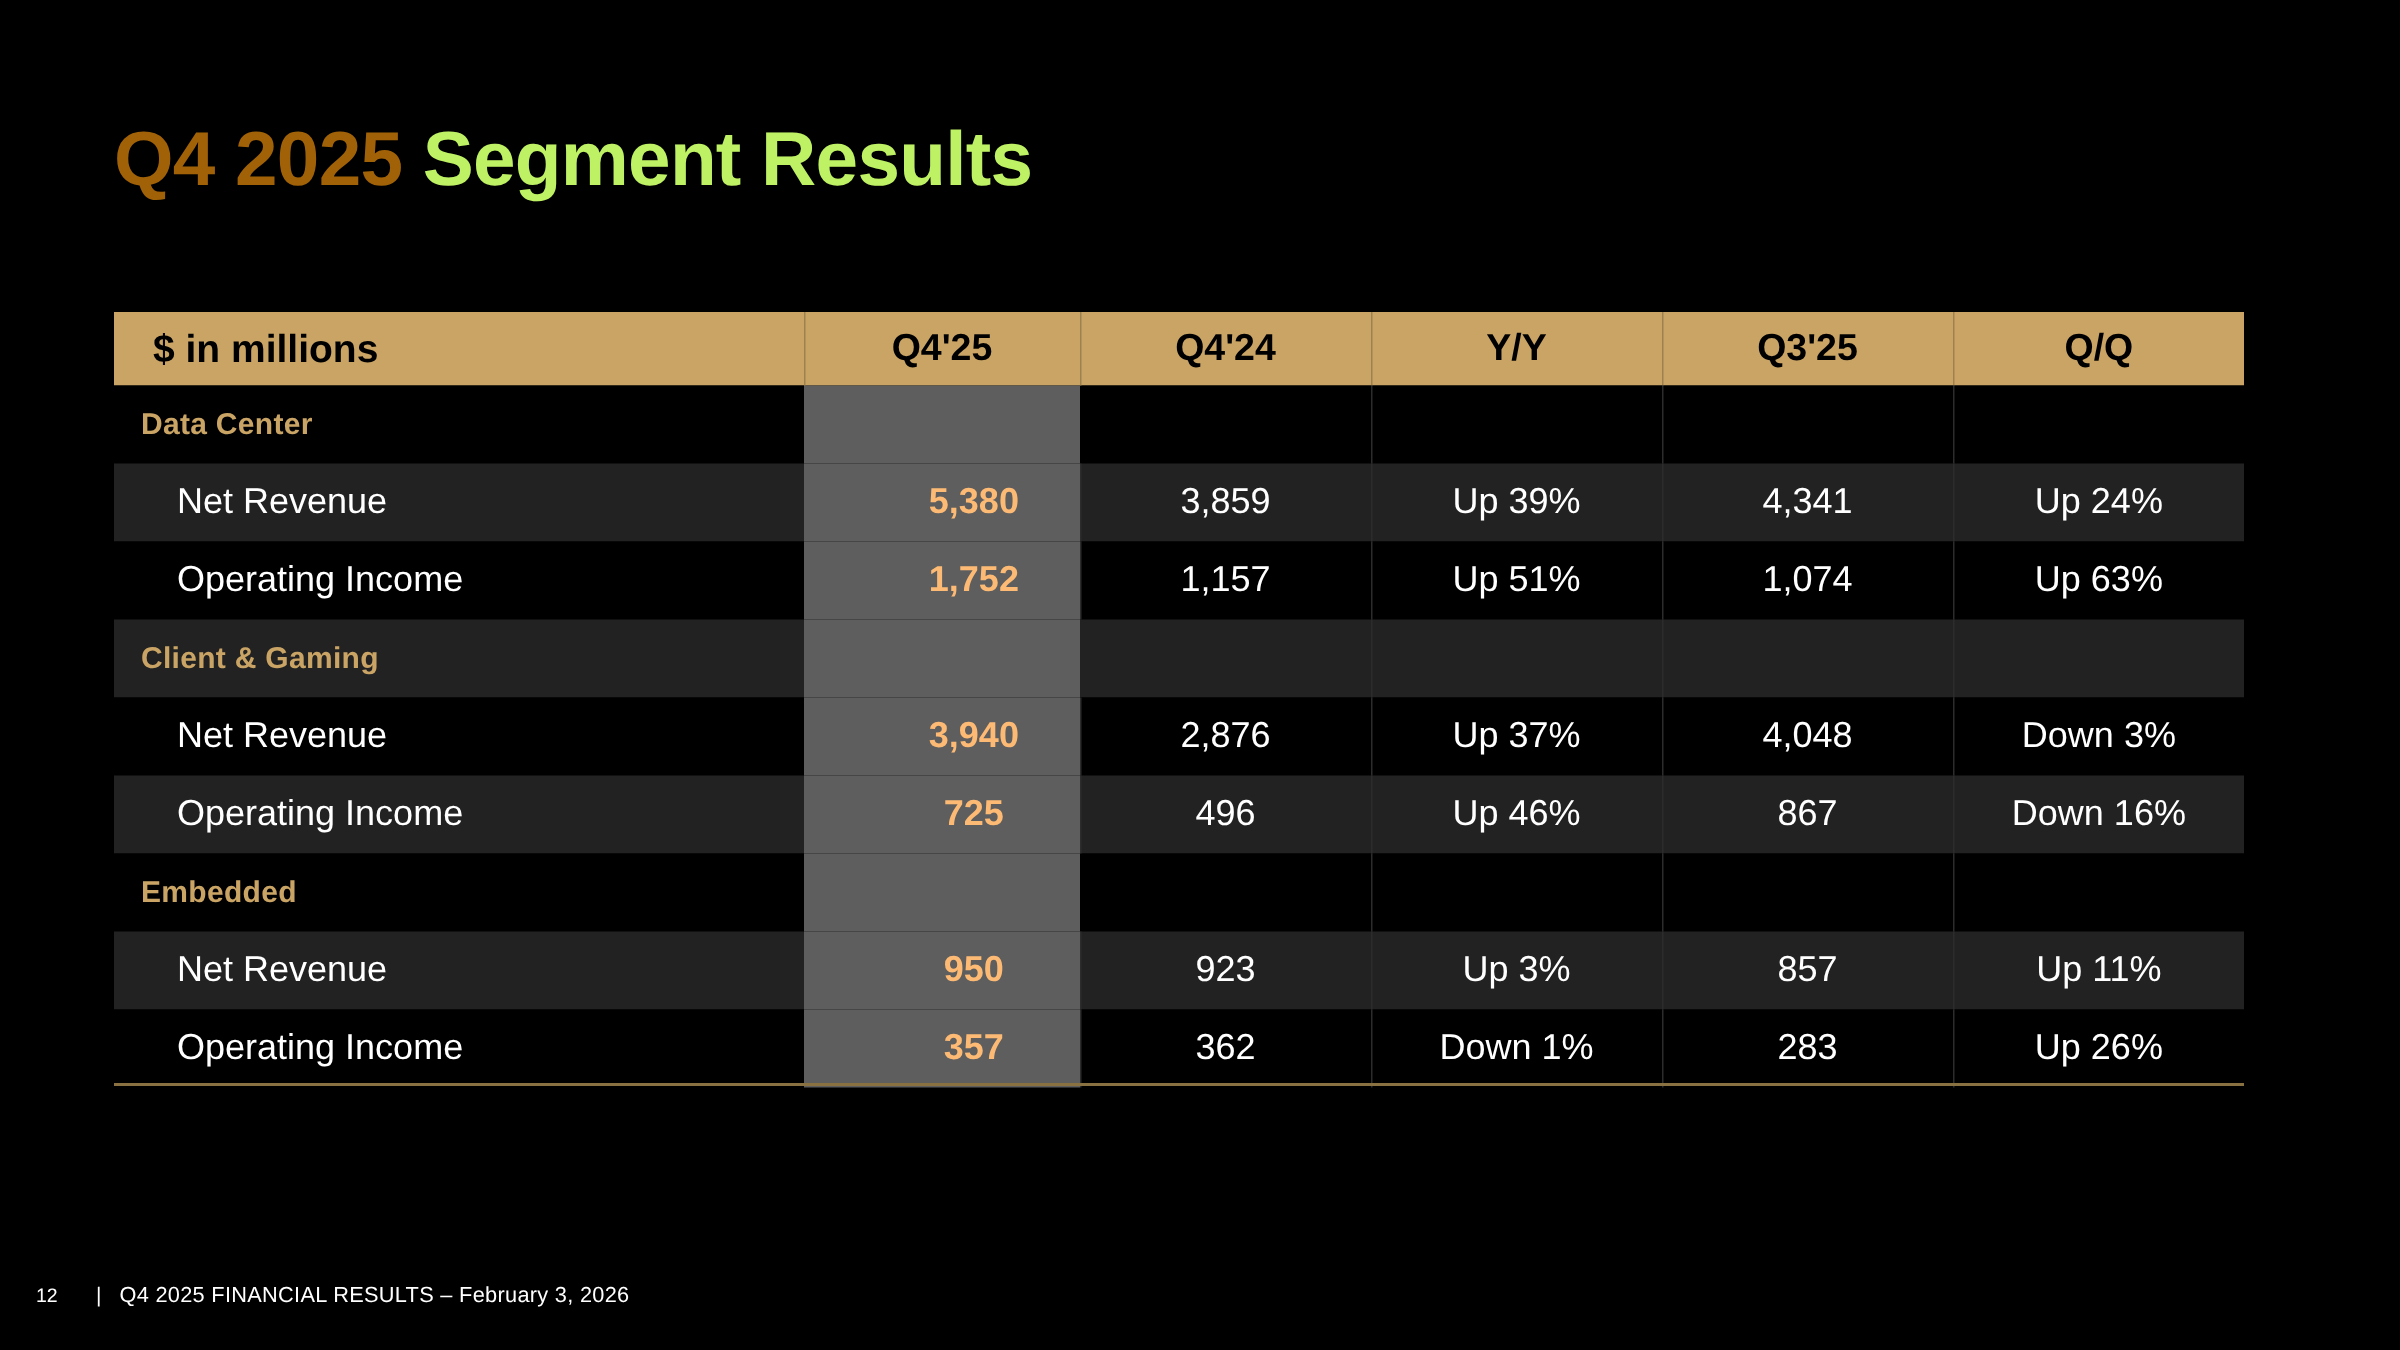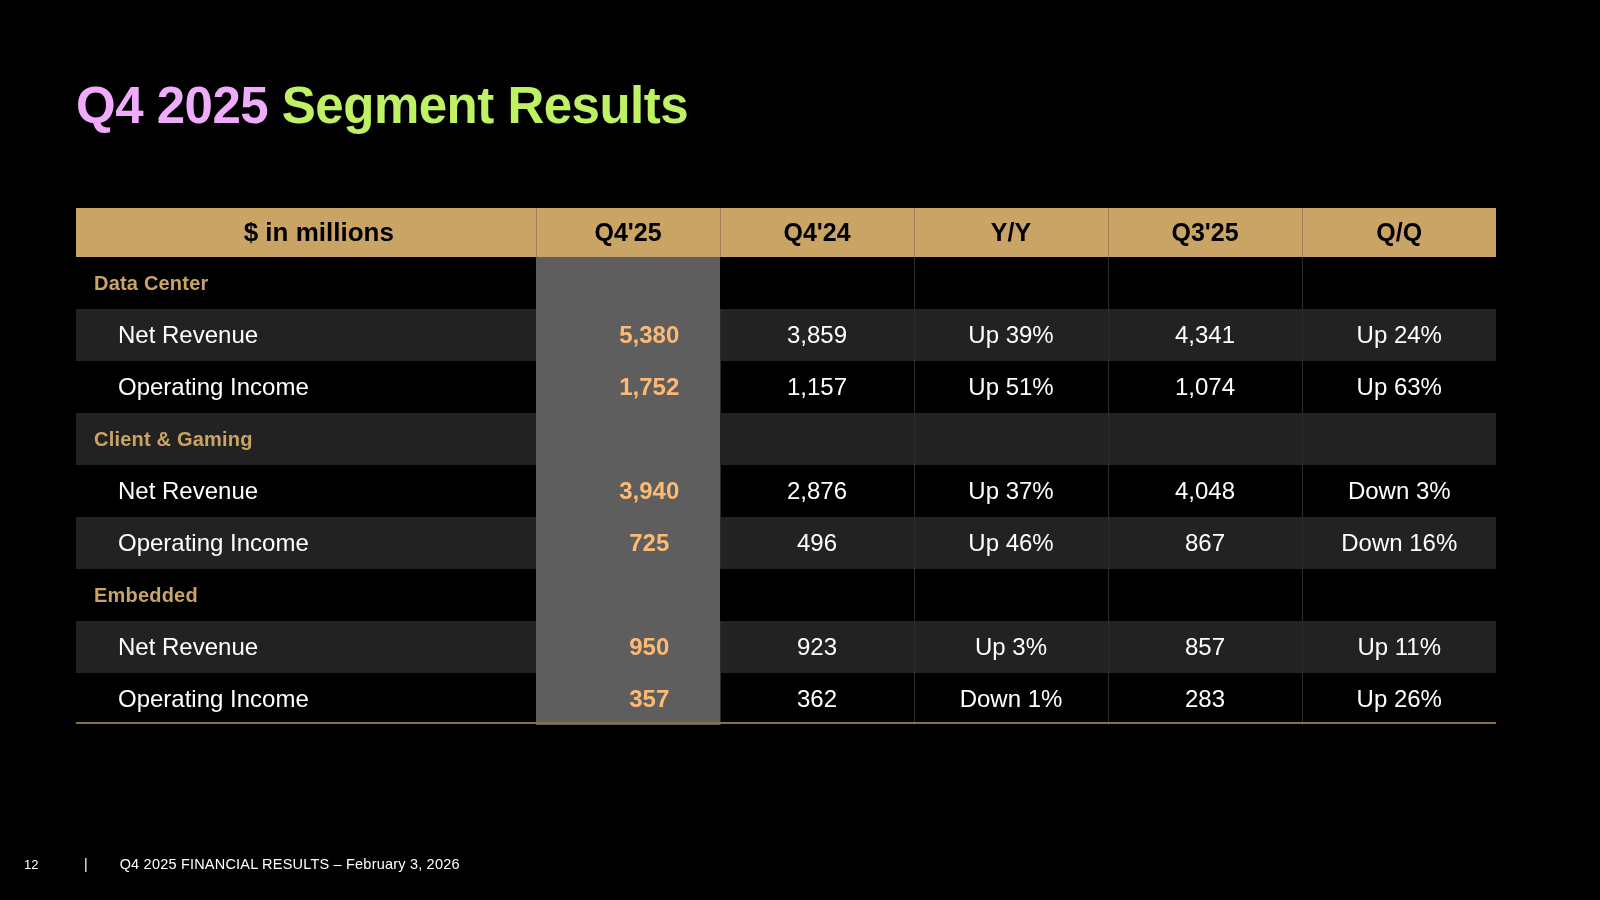--- a/index.html
+++ b/index.html
@@ -23,21 +23,21 @@
   
   .title-block {
     position: absolute;
     left: 76px;
     top: 76px;
     font-size: 51px;
     font-weight: bold;
     letter-spacing: -0.5px;
     white-space: nowrap;
   }
-  .title-gold { color: #f0abfc; margin-top: 15px; }
+  .title-gold { color: #a16207; margin-top: 15px; }
   .title-white { color: #bef264; }
 
   
   .table-wrap {
     position: absolute;
     left: 76px;
     top: 208px;
     width: 1420px;
   }
 
@@ -57,21 +57,21 @@
     color: #000000;
     font-size: 25px;
     font-weight: bold;
     height: 49px;
     text-align: center;
     border-right: 1px solid #9d8150;
     vertical-align: middle;
   }
   thead th:last-child { border-right: none; }
   thead th.th-label {
-    text-align: center;
+    text-align: left;
     padding-left: 26px;
     font-size: 26px;
   }
 
   
   tr.section td {
     height: 52px;
     vertical-align: middle;
   }
   tr.section td.seg-name {
@@ -131,21 +131,20 @@
   }
 
   
   .footer {
     position: absolute;
     left: 24px;
     bottom: 28px;
     display: flex;
     align-items: baseline;
     color: #FFFFFF;
-    gap: 20px;
   }
   .footer .page-no {
     font-size: 13px;
     width: 40px;
   }
   .footer .pipe {
     font-size: 14px;
     margin-right: 12px;
     color: #FFFFFF;
   }

